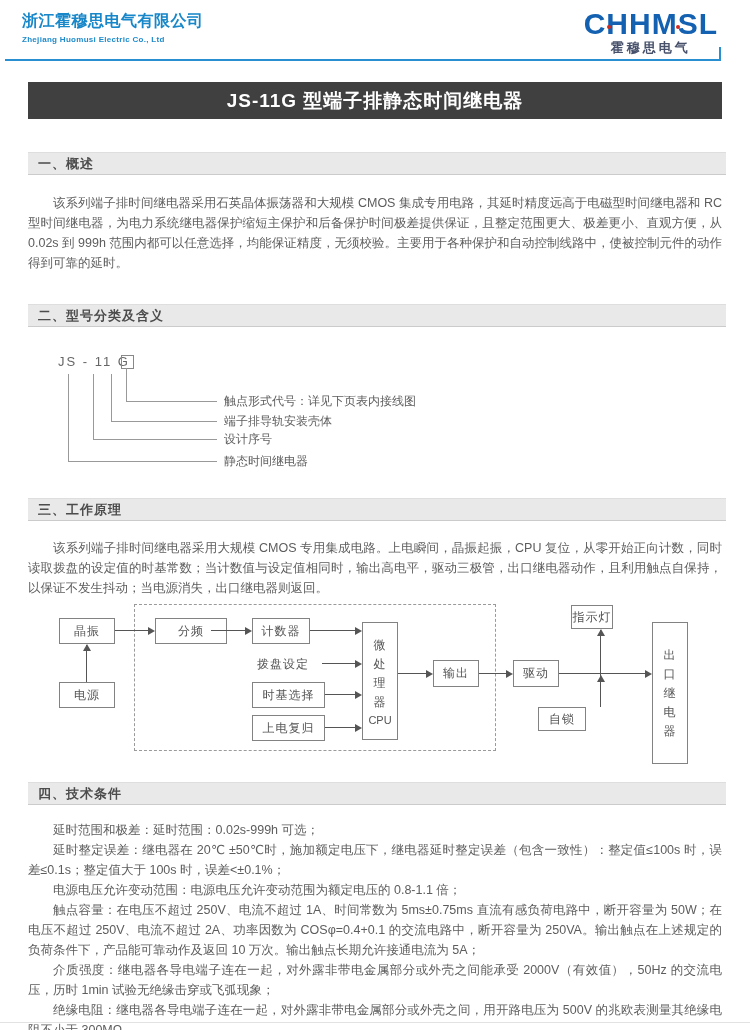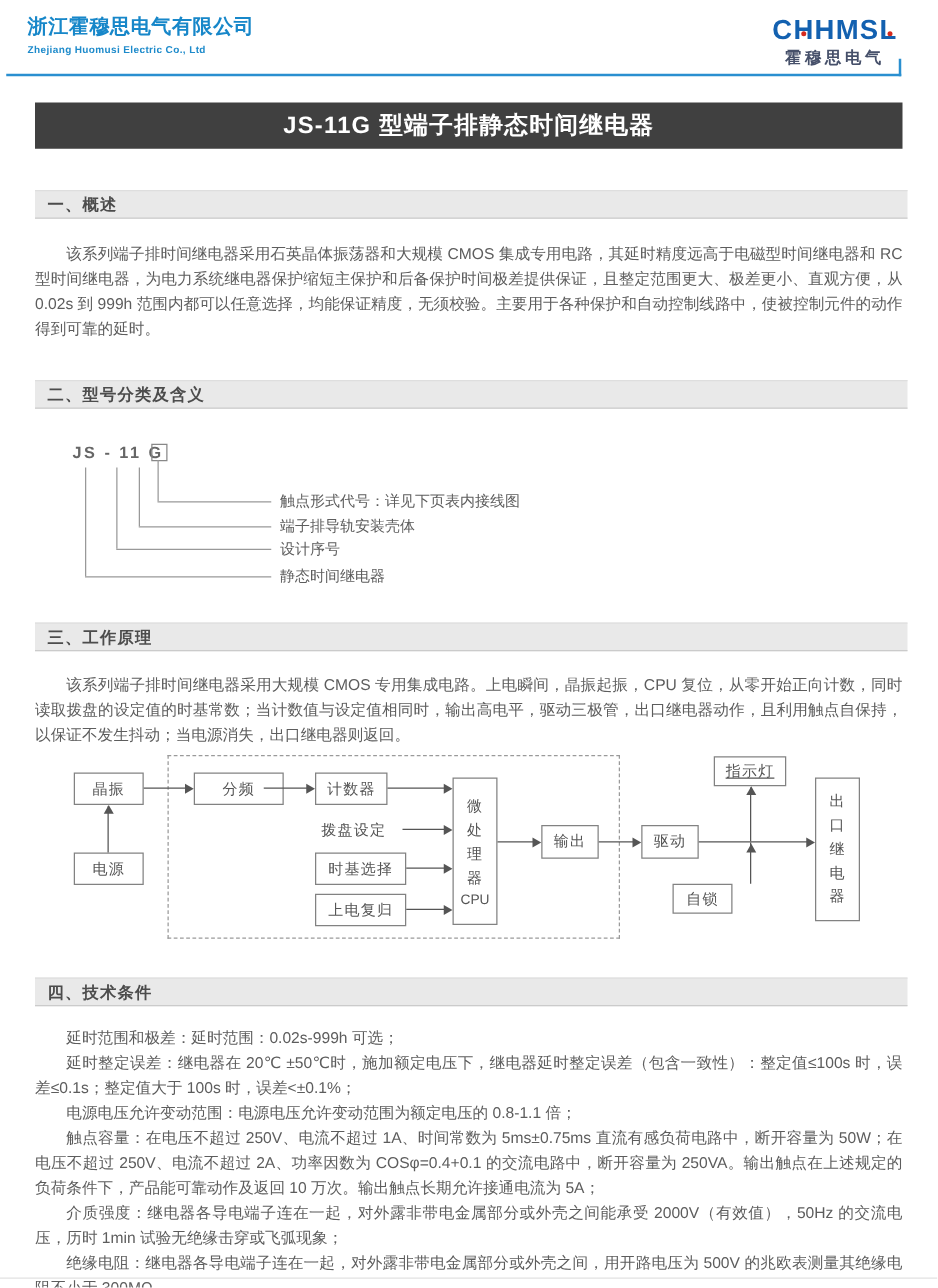--- a/index.html
+++ b/index.html
@@ -7,21 +7,21 @@
     width:750px;height:1030px;position:relative;overflow:hidden;
     background:#ffffff;color:#5d5d5d;
     font-family:"Liberation Sans","DejaVu Sans",sans-serif;
   }
   
   .header{position:relative;height:62px;}
   .company{position:absolute;left:22px;top:11px;}
   .company-cn{color:#1787c9;font-weight:bold;font-size:16px;letter-spacing:0.5px;}
   .company-en{color:#1e8bcb;font-weight:bold;font-size:8px;margin-top:3px;letter-spacing:0.3px;}
   .logo{position:absolute;right:32px;top:13px;text-align:center;}
-  .logo-text{position:relative;display:inline-block;color:#1361b0;font-weight:bold;font-size:22px;letter-spacing:1px;line-height:22px;}
+  .logo-text{position:relative;display:inline-block;color:#1361b0;font-weight:bold;font-size:30px;letter-spacing:1px;line-height:22px;}
   .logo-dot{position:absolute;width:4px;height:4px;border-radius:50%;background:#d42a1e;top:-1px;}
   .logo-dot.d1{left:23px;}
   .logo-dot.d2{left:92px;}
   .logo-sub{color:#46506a;font-weight:bold;font-size:13px;letter-spacing:3px;margin-top:1px;}
   .blue-rule{position:absolute;left:5px;top:59px;width:716px;height:2px;background:#2a8fd0;}
   .blue-tick{position:absolute;left:719px;top:47px;width:2px;height:14px;background:#2a8fd0;}
   
   .title-bar{margin:20px 28px 0 28px;height:37px;background:#404040;color:#ffffff;
     font-size:19px;font-weight:bold;text-align:center;line-height:37px;letter-spacing:1px;}
   
@@ -30,21 +30,21 @@
     line-height:21px;padding-left:10px;letter-spacing:1px;}
   .mt33{margin-top:33px;} .mt31{margin-top:31px;} .mt16{margin-top:16px;} .mt25{margin-top:25px;}
   
   .para{margin:18px 28px 0 28px;font-size:12.5px;line-height:20px;text-align:justify;
     text-indent:2em;color:#5d5d5d;}
   .para3{margin-top:17px;}
   .tech-body{margin-top:14px;}
   .tech{margin:0 28px;font-size:12.5px;line-height:20px;text-align:justify;text-indent:2em;color:#5d5d5d;}
   
   .model-diagram{position:relative;height:140px;margin-top:1px;}
-  .model-code{position:absolute;left:58px;top:12px;font-size:13px;font-weight:bold;color:#666;letter-spacing:2px;}
+  .model-code{position:absolute;left:58px;top:12px;font-size:13px;font-weight:normal;color:#666;letter-spacing:2px;}
   .model-box{position:absolute;left:121px;top:13px;width:11px;height:12px;border:1px solid #888;}
   .mline{position:absolute;background:#999;}
   .mv{width:1px;} .mh{height:1px;}
   .mlabel{position:absolute;left:224px;font-size:12px;line-height:14px;color:#5d5d5d;}
   
   .flow-diagram{position:relative;height:158px;margin-top:1px;}
   .dash-rect{position:absolute;left:134px;top:5px;width:360px;height:145px;border:1px dashed #9a9a9a;}
   .dbox{position:absolute;border:1px solid #828282;display:flex;align-items:center;justify-content:center;
     font-size:12px;color:#555;letter-spacing:1px;box-sizing:border-box;background:transparent;}
   .dtext{position:absolute;font-size:12px;color:#555;letter-spacing:1px;line-height:14px;}
@@ -146,29 +146,29 @@
   <div class="fline fh" style="left:398px;top:74px;width:29px;"></div>
   <div class="ah ah-r" style="left:426px;top:71px;"></div>
 
   <div class="dbox" style="left:513px;top:61px;width:46px;height:27px;">驱动</div>
   <div class="fline fh" style="left:479px;top:74px;width:28px;"></div>
   <div class="ah ah-r" style="left:506px;top:71px;"></div>
 
   <div class="fline fh" style="left:559px;top:74px;width:87px;"></div>
   <div class="ah ah-r" style="left:645px;top:71px;"></div>
 
-  <div class="dbox" style="left:571px;top:6px;width:58px;height:24px;text-decoration:underline;">指示灯</div>
+  <div class="dbox" style="left:571px;top:6px;width:42px;height:24px;">指示灯</div>
   <div class="fline fv" style="left:600px;top:31px;height:43px;"></div>
   <div class="ah ah-u" style="left:597px;top:30px;"></div>
 
   <div class="dbox" style="left:538px;top:108px;width:48px;height:24px;">自锁</div>
   <div class="fline fv" style="left:600px;top:75px;height:33px;"></div>
   <div class="ah ah-u" style="left:597px;top:76px;"></div>
 
-  <div class="dbox" style="left:652px;top:23px;width:36px;height:115px;">
+  <div class="dbox" style="left:652px;top:23px;width:36px;height:142px;">
     <span class="vtext">出口继电器</span>
   </div>
 </div>
 
 <div class="sec-bar mt25">四、技术条件</div>
 <div class="tech-body">
   <p class="tech">延时范围和极差：延时范围：0.02s-999h 可选；</p>
   <p class="tech">延时整定误差：继电器在 20℃ ±50℃时，施加额定电压下，继电器延时整定误差（包含一致性）：整定值≤100s 时，误差≤0.1s；整定值大于 100s 时，误差&lt;±0.1%；</p>
   <p class="tech">电源电压允许变动范围：电源电压允许变动范围为额定电压的 0.8-1.1 倍；</p>
   <p class="tech">触点容量：在电压不超过 250V、电流不超过 1A、时间常数为 5ms±0.75ms 直流有感负荷电路中，断开容量为 50W；在电压不超过 250V、电流不超过 2A、功率因数为 COSφ=0.4+0.1 的交流电路中，断开容量为 250VA。输出触点在上述规定的负荷条件下，产品能可靠动作及返回 10 万次。输出触点长期允许接通电流为 5A；</p>

